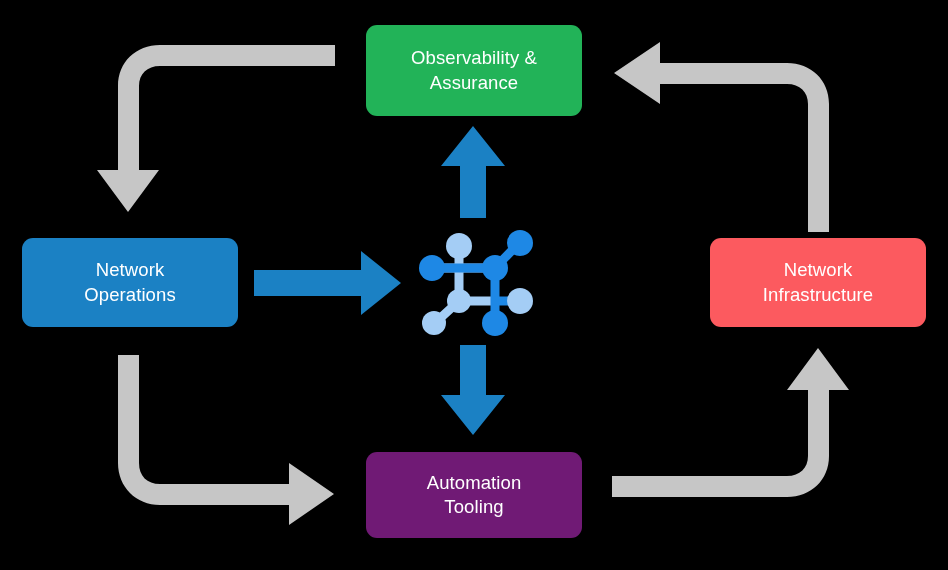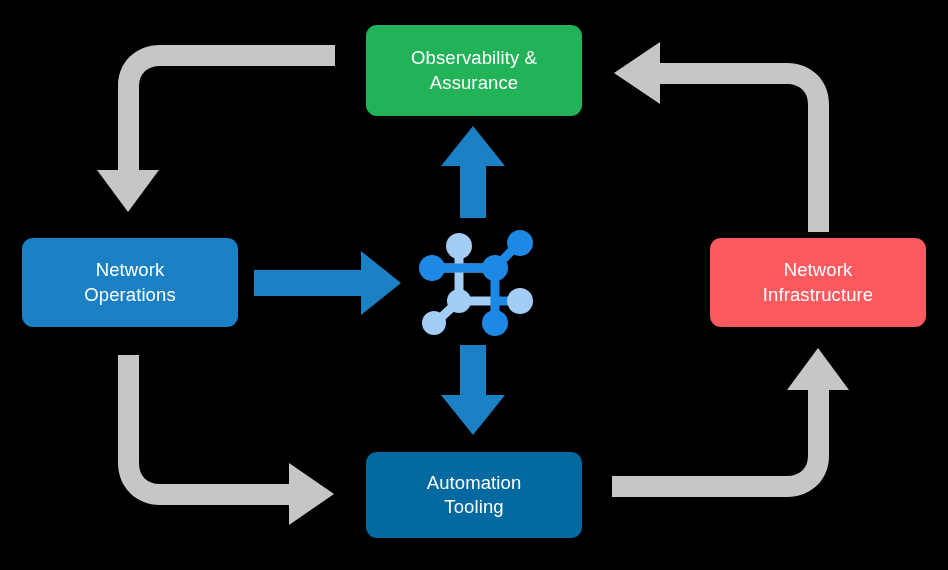--- a/index.html
+++ b/index.html
@@ -152,18 +152,18 @@
   <div class="node-box" id="box-operations" style="background:#1b81c4">
     <span class="box-label">Network
 Operations</span>
   </div>
 
   <div class="node-box" id="box-infrastructure" style="background:#fc5a5f">
     <span class="box-label">Network
 Infrastructure</span>
   </div>
 
-  <div class="node-box" id="box-automation" style="background:#0369a1">
+  <div class="node-box" id="box-automation" style="background:#701a75">
     <span class="box-label">Automation
 Tooling</span>
   </div>
 
 </div>
 
 </body></html>

